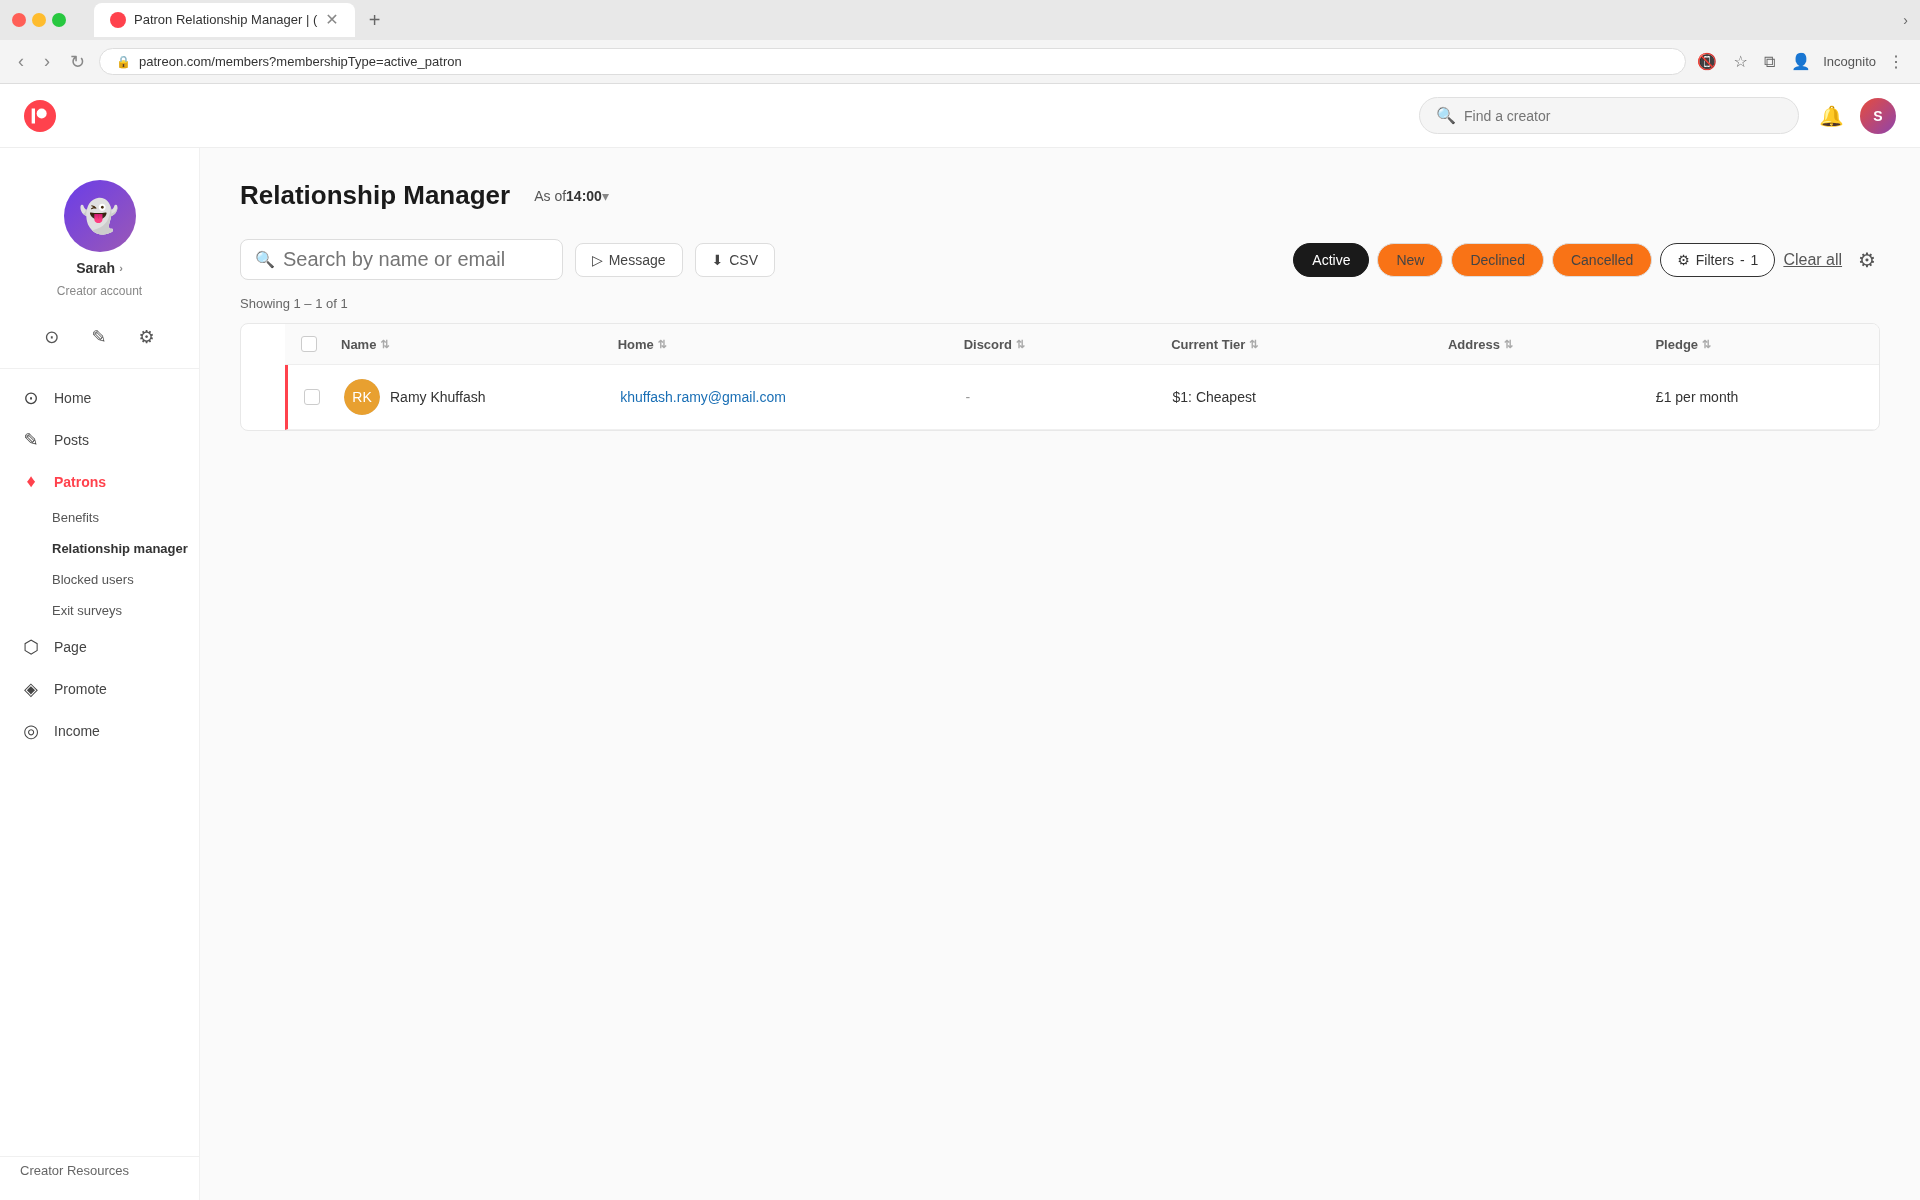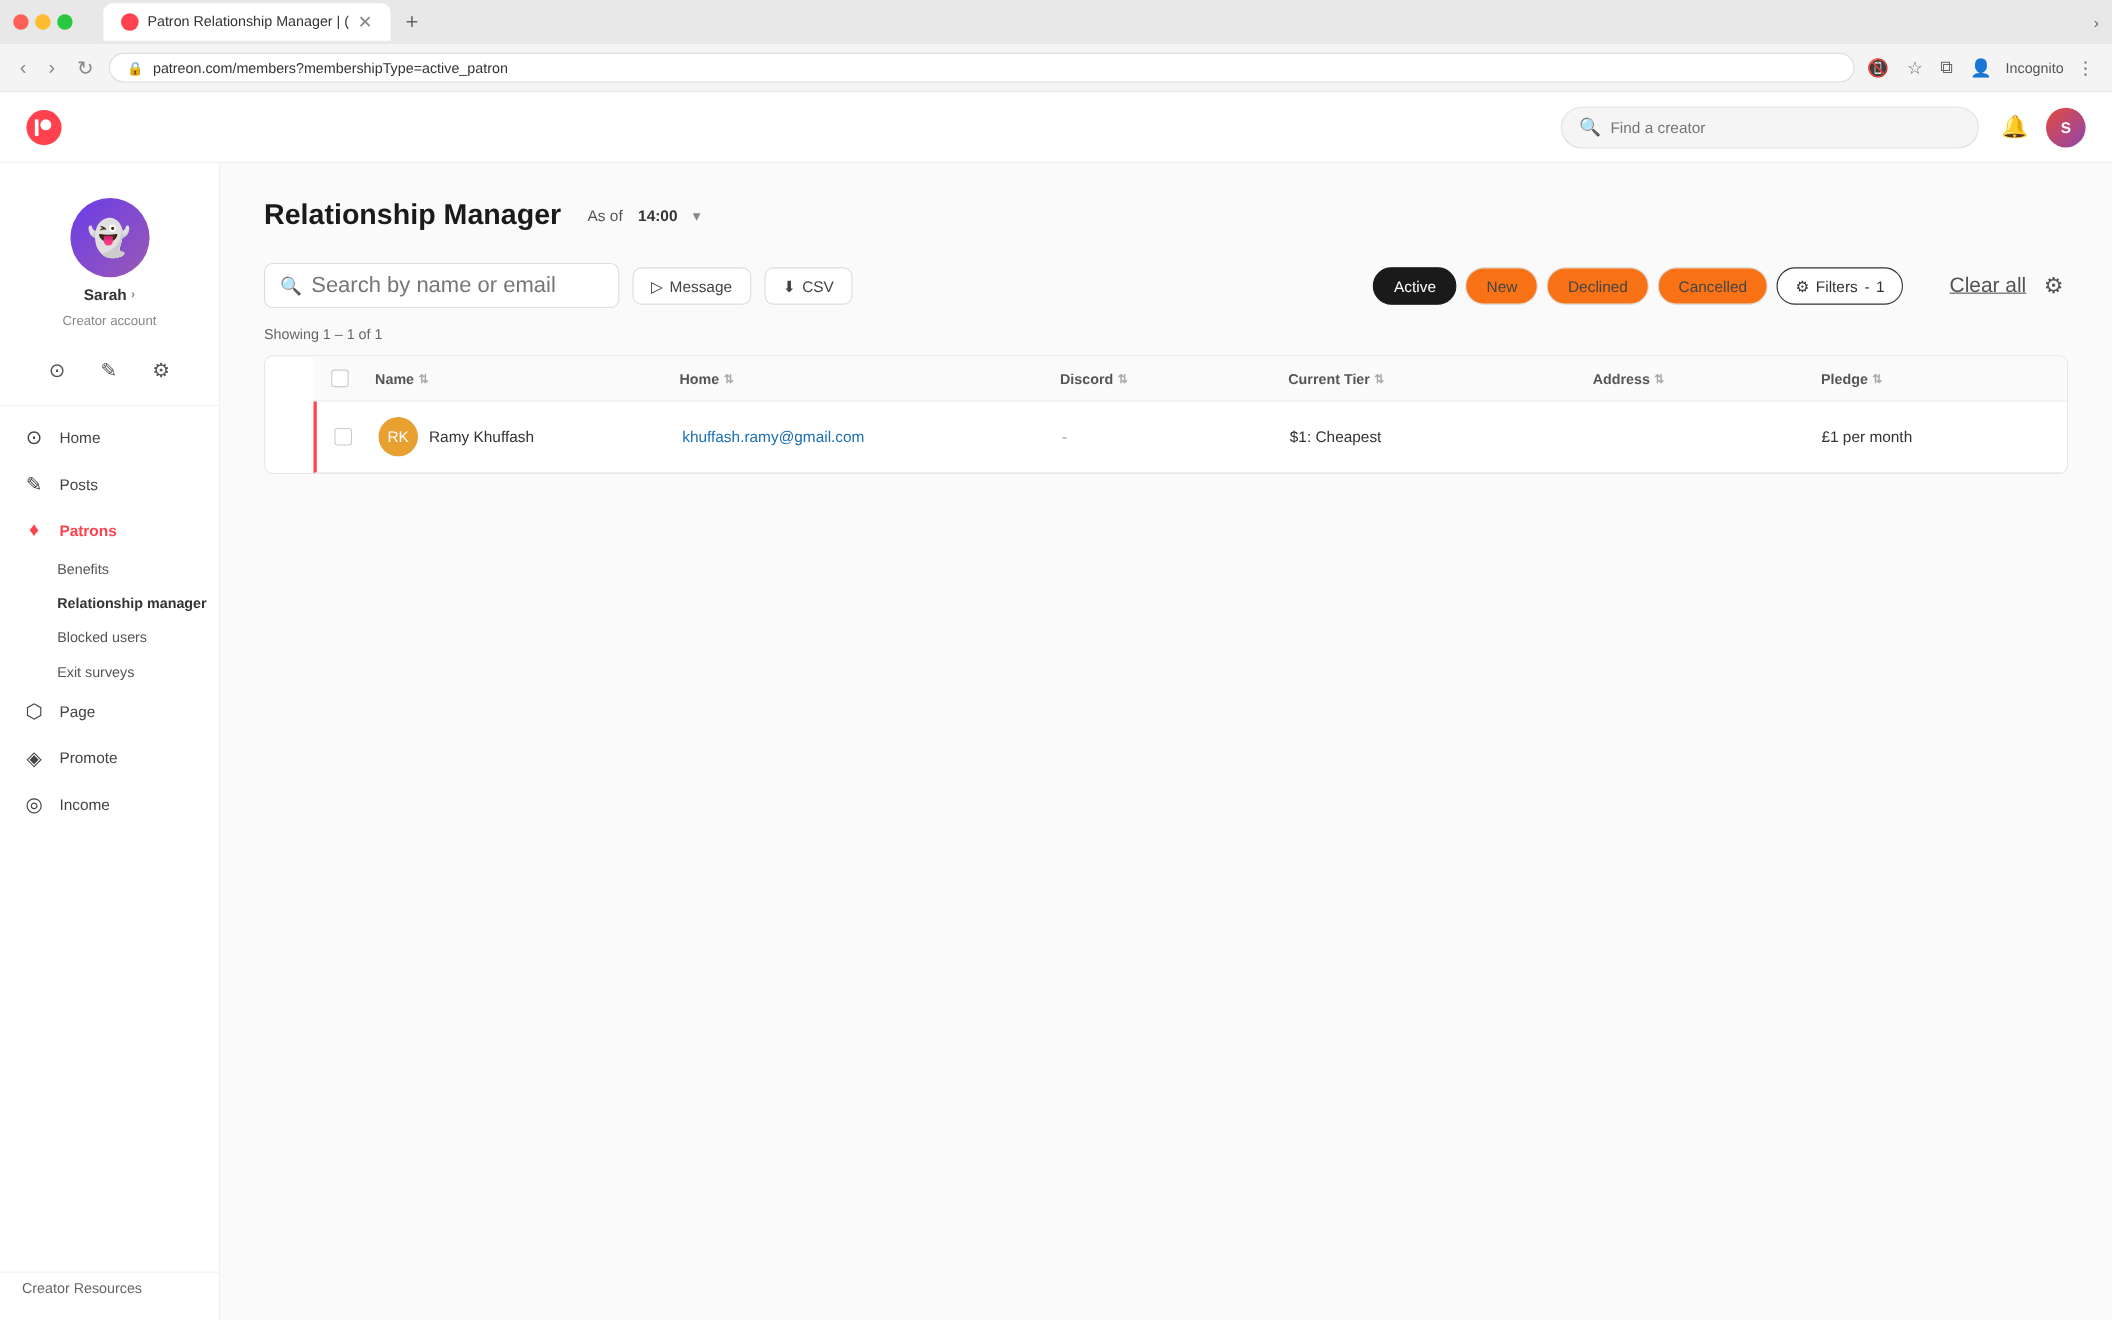--- a/index.html
+++ b/index.html
@@ -60,36 +60,36 @@
     .sidebar-nav-item .nav-item-icon { font-size: 18px; width: 22px; text-align: center; }
     .sidebar-sub-nav { padding-left: 52px; }
     .sidebar-sub-item { padding: 8px 0; cursor: pointer; color: #555; font-size: 13px; }
     .sidebar-sub-item.active { color: #333; font-weight: 600; }
     .sidebar-bottom { padding: 6px 20px; border-top: 1px solid #f0f0f0; font-size: 13px; color: #666; cursor: pointer; }
 
     
     .content { flex: 1; background: #fafafa; padding: 32px 40px; overflow: auto; }
     .page-header { display: flex; align-items: center; gap: 16px; margin-bottom: 28px; }
     .page-title { font-size: 26px; font-weight: 700; color: #1a1a1a; }
-    .as-of { display: flex; align-items: center; gap: 14px; font-size: 14px; color: #555; background: none; border: none; cursor: pointer; padding: 4px 8px; border-radius: 6px; }
+    .as-of { display: flex; align-items: center; gap: 0; font-size: 14px; color: #555; background: none; border: none; cursor: pointer; padding: 4px 8px; border-radius: 6px; }
     .as-of-time { font-weight: 600; color: #333; }
 
     
     .toolbar { display: flex; align-items: center; gap: 12px; margin-bottom: 16px; }
     .search-box { display: flex; align-items: center; gap: 8px; background: white; border: 1px solid #ddd; border-radius: 8px; padding: 8px 14px; min-width: 280px; }
     .search-box input { border: none; outline: none; font-size: 20px; color: #555; background: none; width: 100%; }
     .search-icon { color: #888; font-size: 16px; }
     .toolbar-btn { display: flex; align-items: center; gap: 6px; padding: 8px 16px; border: 1px solid #ddd; border-radius: 8px; background: white; font-size: 14px; color: #444; cursor: pointer; font-weight: 500; }
 
     
     .status-filters { margin-left: auto; display: flex; align-items: center; gap: 8px; }
     .status-btn { padding: 8px 18px; border-radius: 20px; border: 1px solid #ddd; background: #f97316; font-size: 14px; color: #444; cursor: pointer; font-weight: 500; transition: all 0.15s; }
     .status-btn.active { background: #1a1a1a; color: white; border-color: #1a1a1a; }
     .filters-btn { display: flex; align-items: center; gap: 6px; padding: 8px 16px; border-radius: 20px; border: 1.5px solid #333; background: white; font-size: 14px; color: #333; cursor: pointer; font-weight: 500; }
-    .clear-all-btn { background: none; border: none; color: #555; font-size: 19px; cursor: pointer; text-decoration: underline; margin-left: 34px; }
+    .clear-all-btn { background: none; border: none; color: #555; font-size: 16px; cursor: pointer; text-decoration: underline; }
 
     
     .showing-count { font-size: 13px; color: #666; margin-bottom: 12px; }
 
     
     .table-container { background: white; border: 1px solid #e8e8e8; border-radius: 8px; overflow: hidden; padding-left: 44px; }
     .table-header { display: grid; grid-template-columns: 40px 2fr 2.5fr 1.5fr 2fr 1.5fr 1.5fr; align-items: center; padding: 12px 16px; border-bottom: 1px solid #eee; background: #fafafa; }
     .th { font-size: 13px; font-weight: 600; color: #555; display: flex; align-items: center; gap: 4px; }
     .sort-icon { color: #aaa; font-size: 11px; }
     .table-row { display: grid; grid-template-columns: 40px 2fr 2.5fr 1.5fr 2fr 1.5fr 1.5fr; align-items: center; padding: 14px 16px; border-bottom: 1px solid #f0f0f0; border-left: 3px solid #ff424d; }

